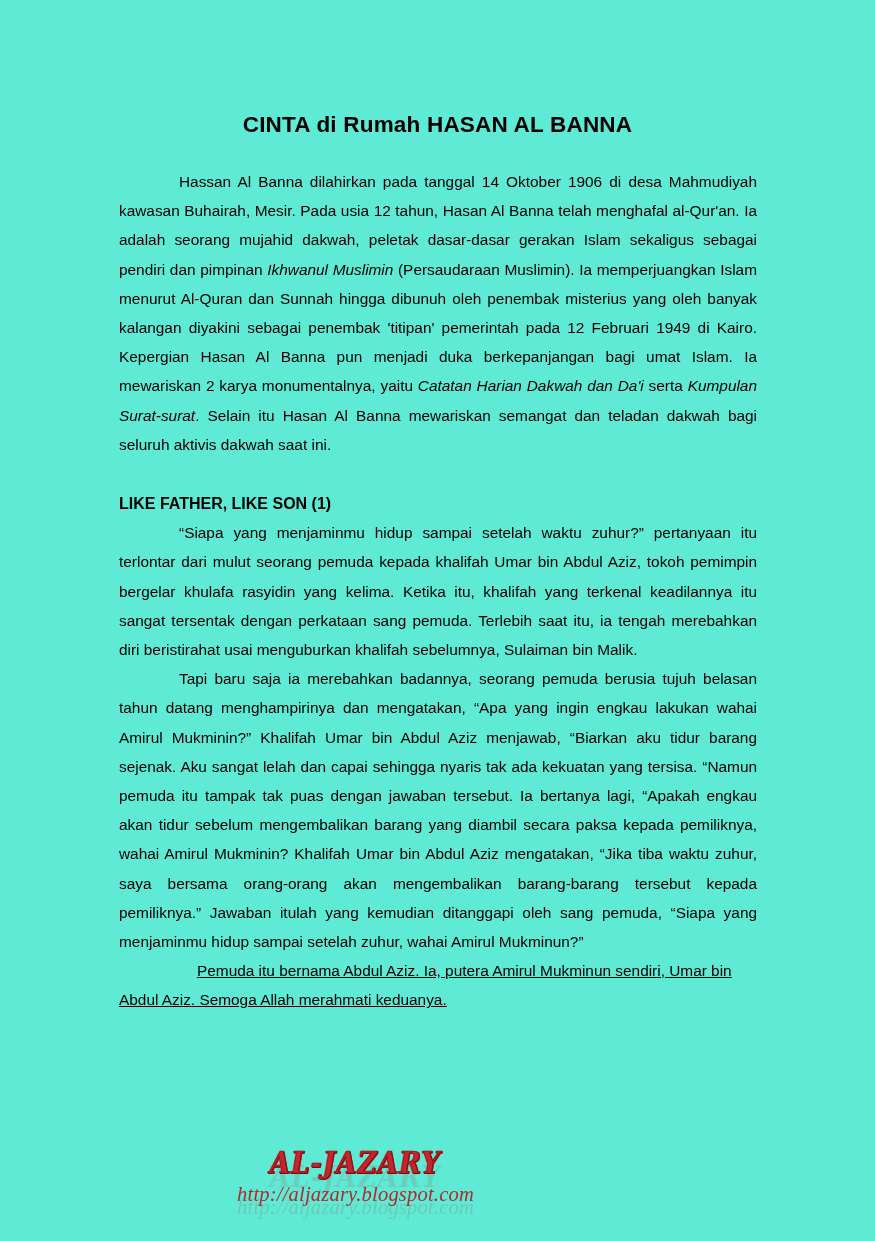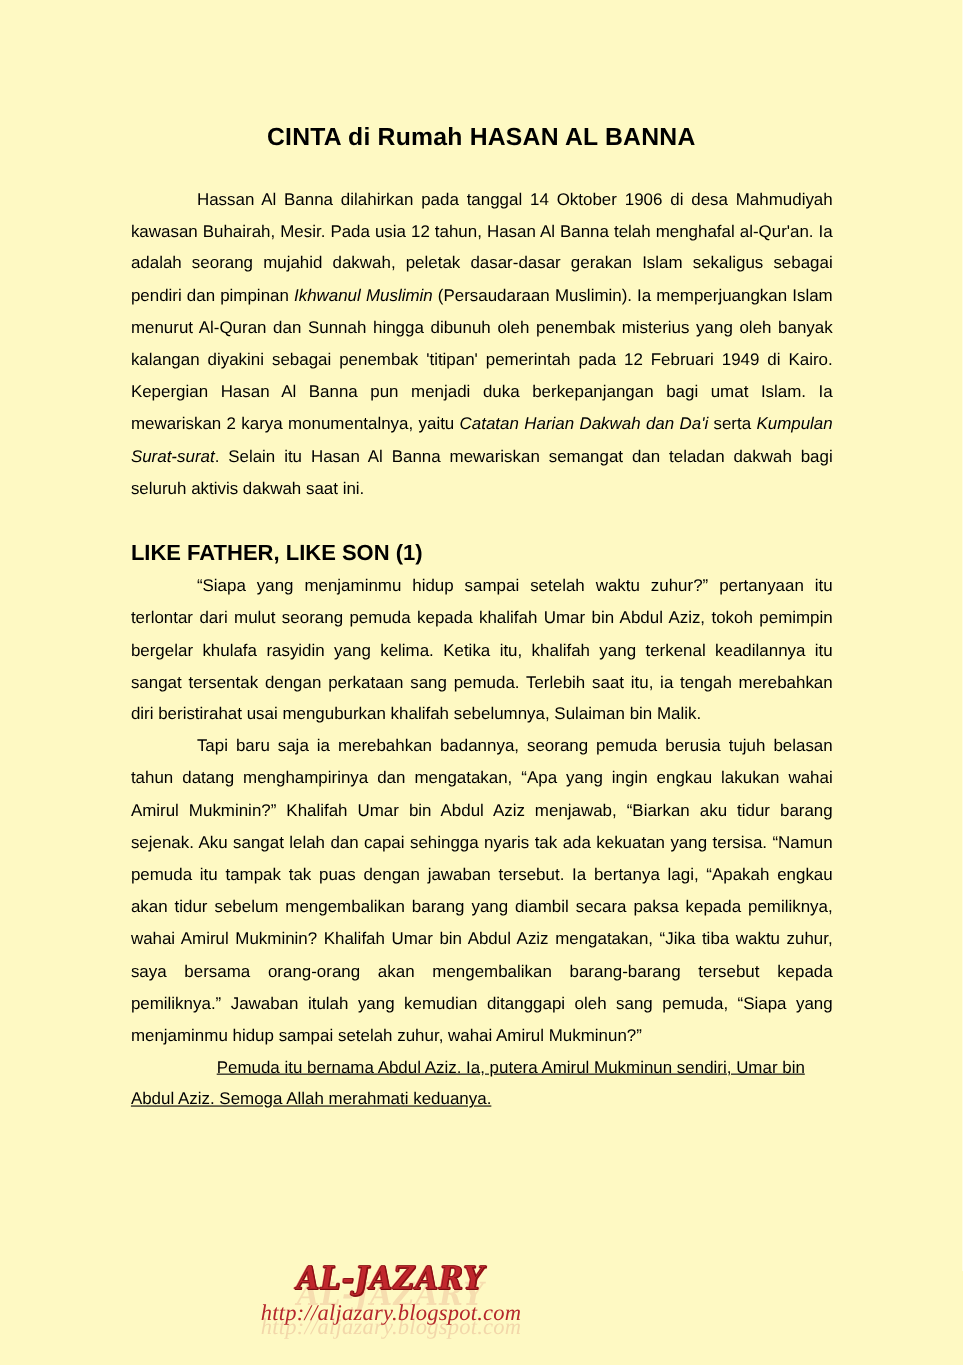--- a/index.html
+++ b/index.html
@@ -11,21 +11,21 @@
     width: 875px;
     height: 1241px;
     position: relative;
     font-family: "Liberation Sans", sans-serif;
     color: #000000;
     overflow: hidden;
   }
   .page {
     position: absolute;
     inset: 0;
-    background: #fef9c3;
+    background: #5eead4;
   }
   .doc-title {
     position: absolute;
     top: 96px;
     left: 0;
     width: 875px;
     text-align: center;
     font-size: 22.5px;
     font-weight: bold;
     letter-spacing: 0.2px;
@@ -49,21 +49,21 @@
   }
   p.para.no-justify {
     text-align: left;
     text-decoration: underline;
   }
   p.para.indent-wide {
     text-indent: 78px;
   }
   .section-head {
     margin: 0;
-    font-size: 20px;
+    font-size: 16px;
     font-weight: bold;
     line-height: 29.2px;
     text-align: left;
     text-indent: 0;
   }
   .gap-before-head {
     height: 30px;
   }
   i.ital {
     font-style: italic;

